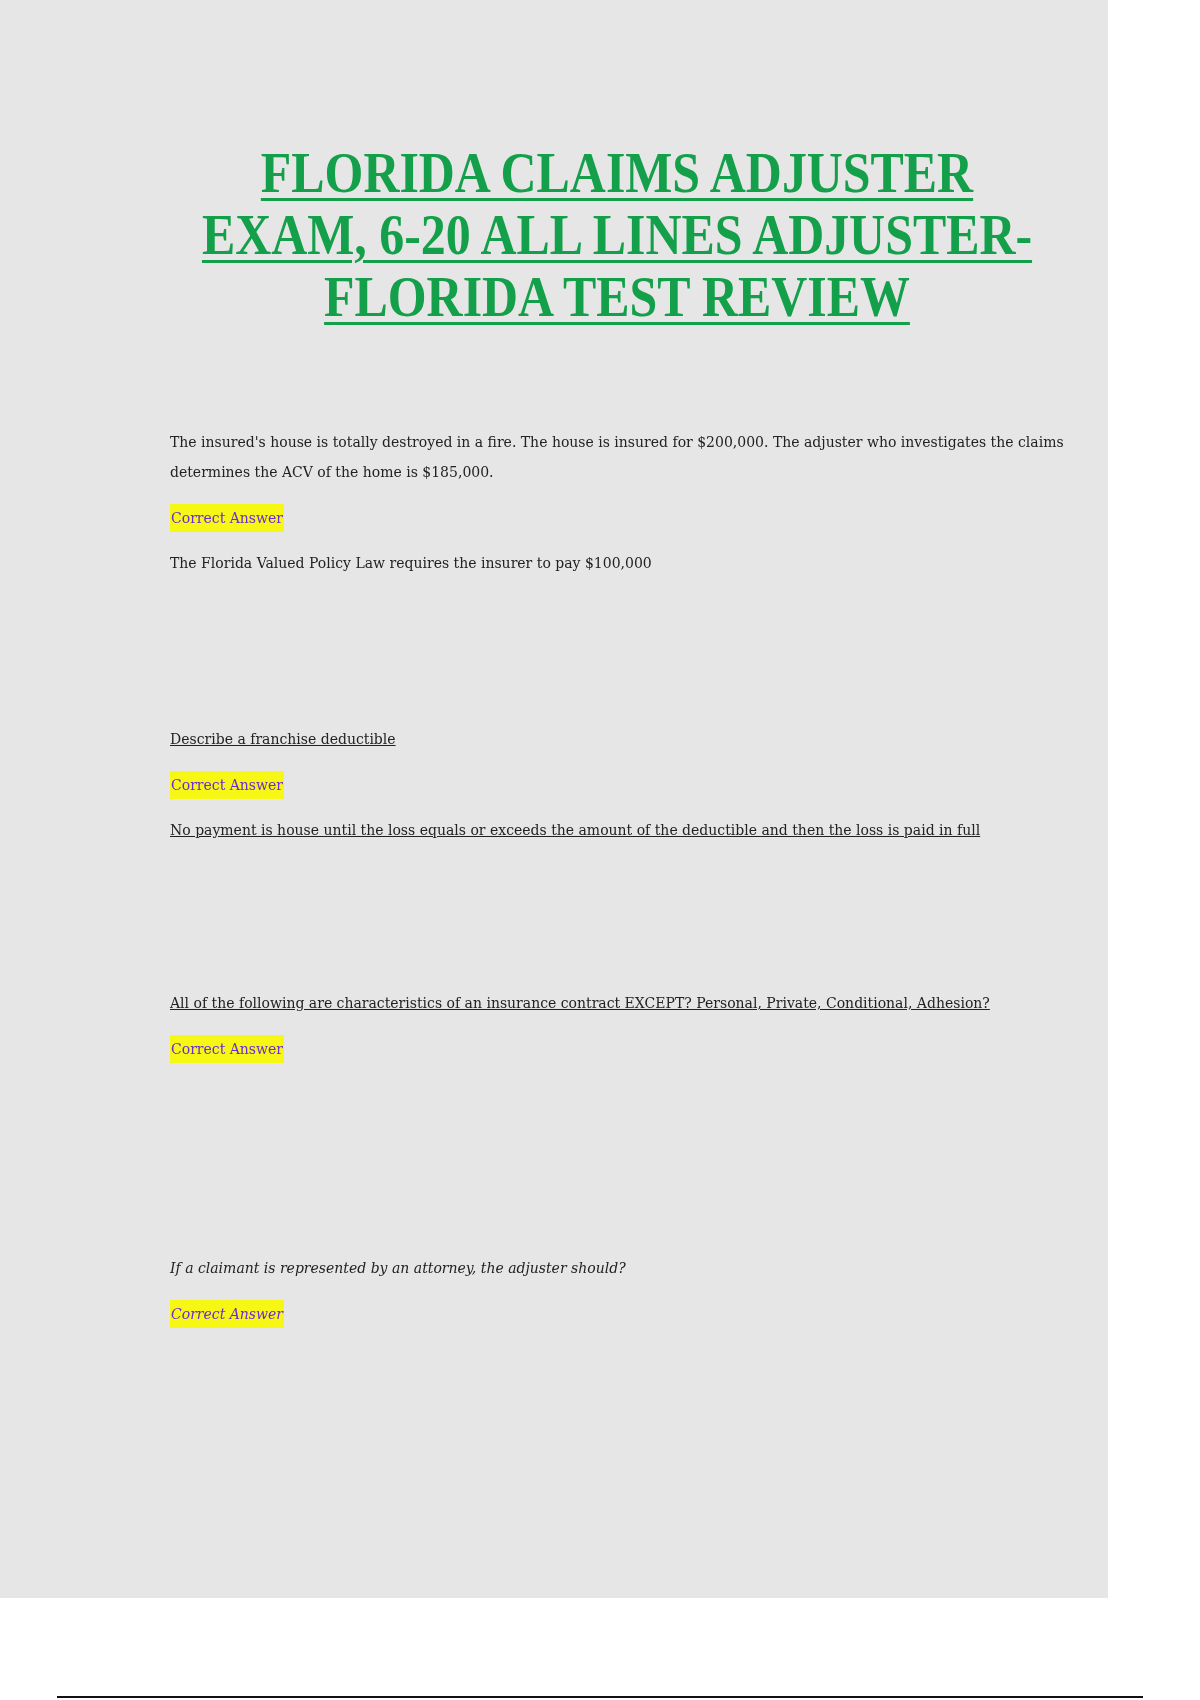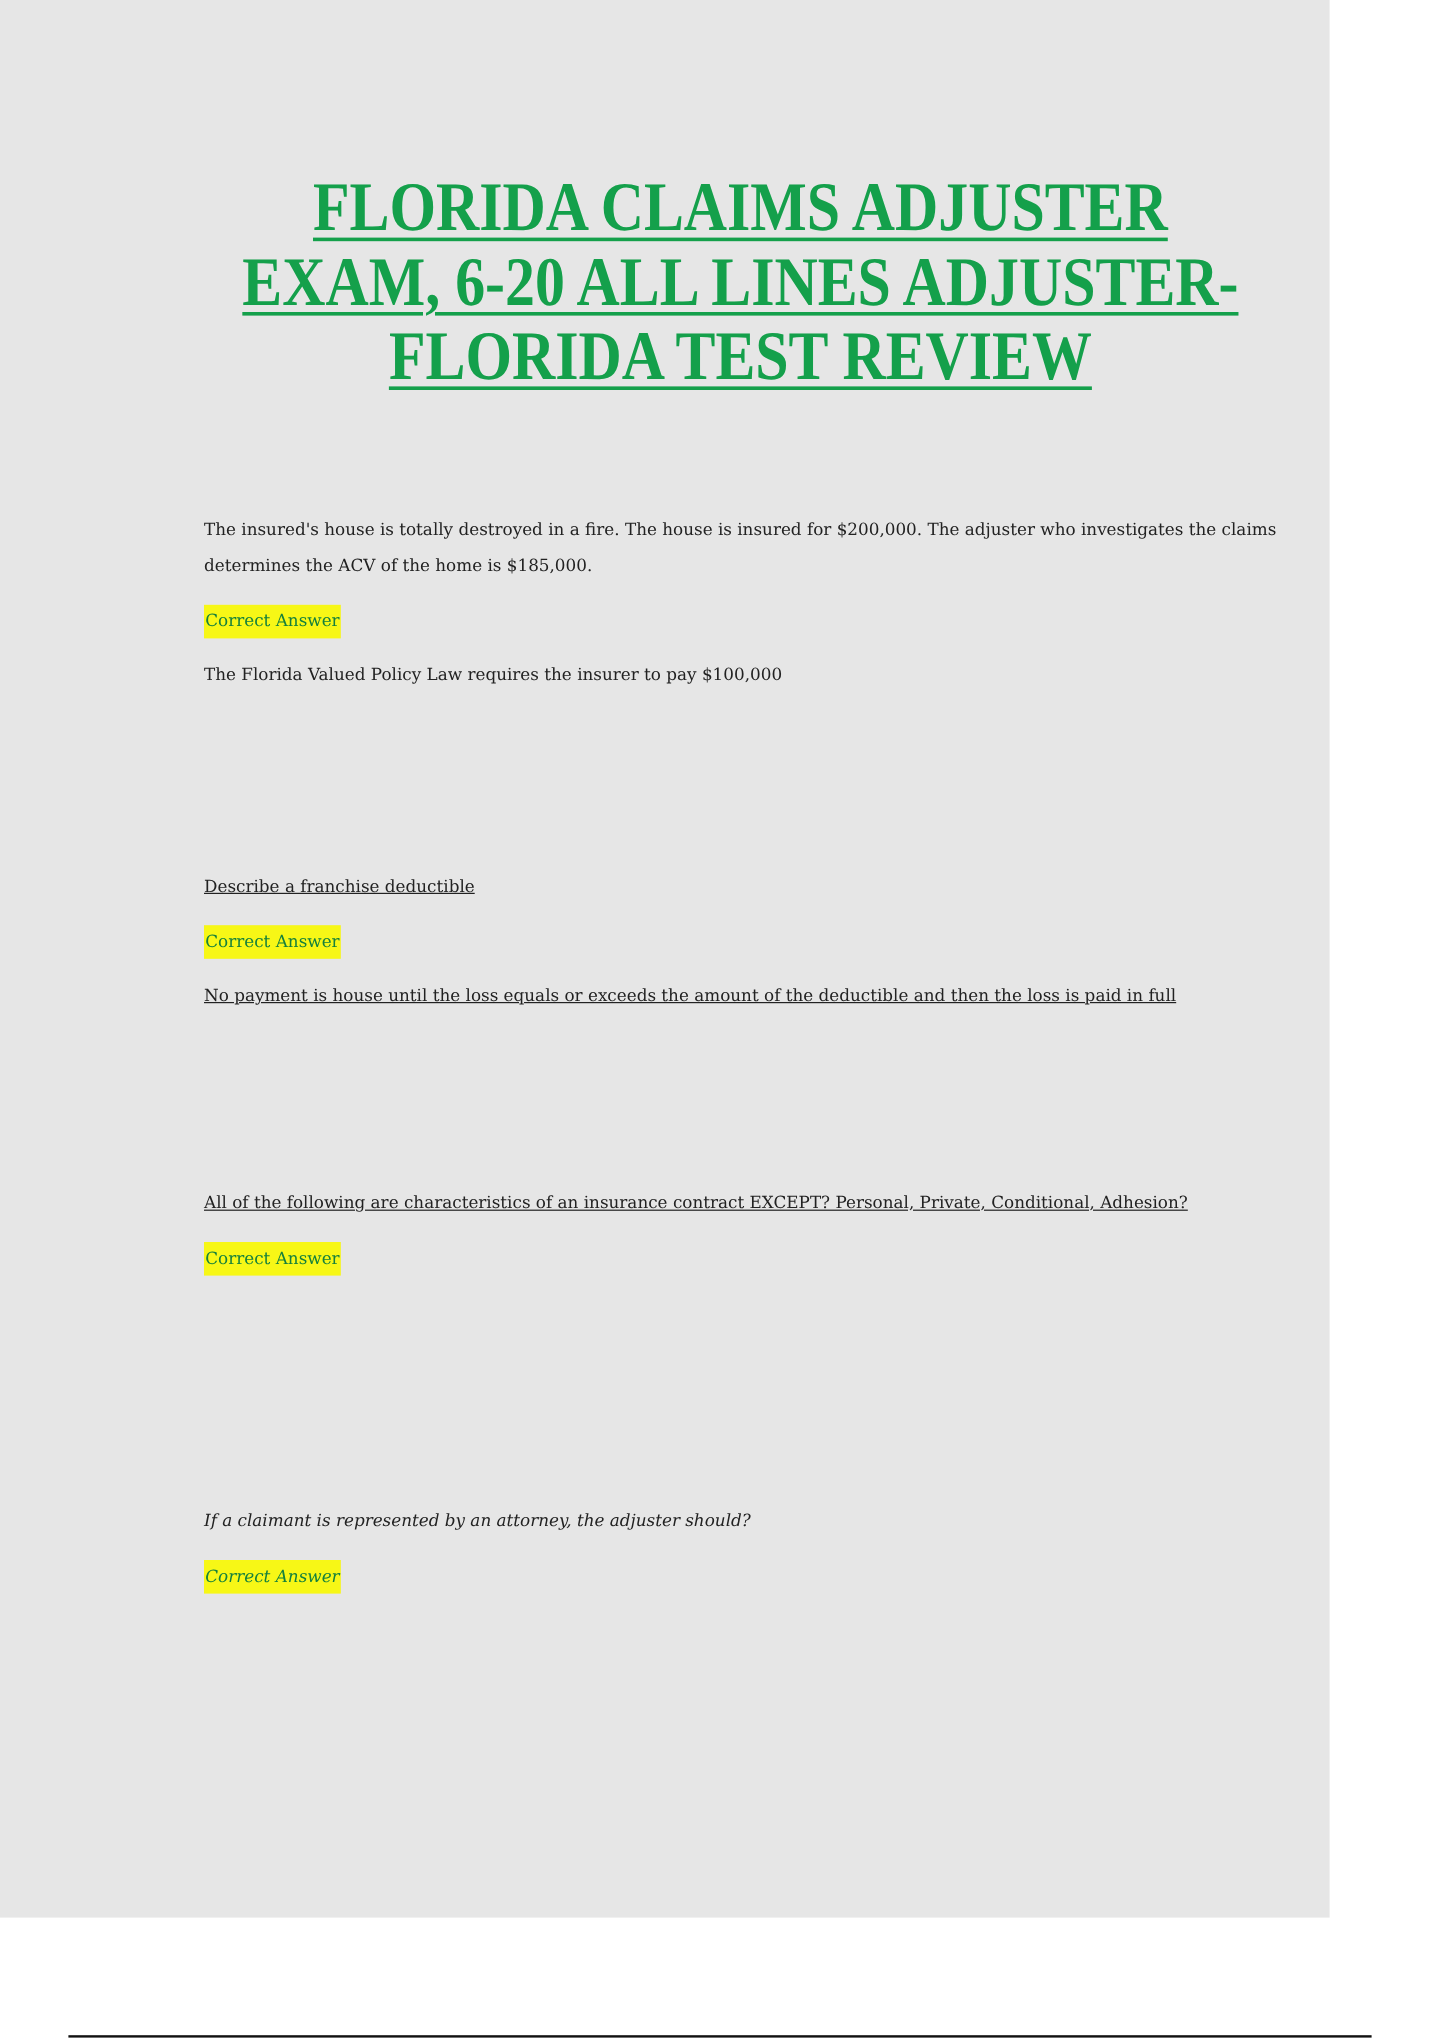--- a/index.html
+++ b/index.html
@@ -45,21 +45,21 @@
     font-size: 14px;
     line-height: 30px;
     color: #222222;
     margin-left: 24px;
   }
   .qa p { margin: 0; }
   .question { }
   .label {
     display: inline-block;
     background: #f7f716;
-    color: #15803d;
+    color: #6d28d9;
     padding: 0 1px;
     margin-top: 17px;
     margin-bottom: 16px;
     line-height: 28px;
   }
   .answer { }
   .bottom-rule {
     position: absolute;
     left: 57px;
     top: 1696px;

